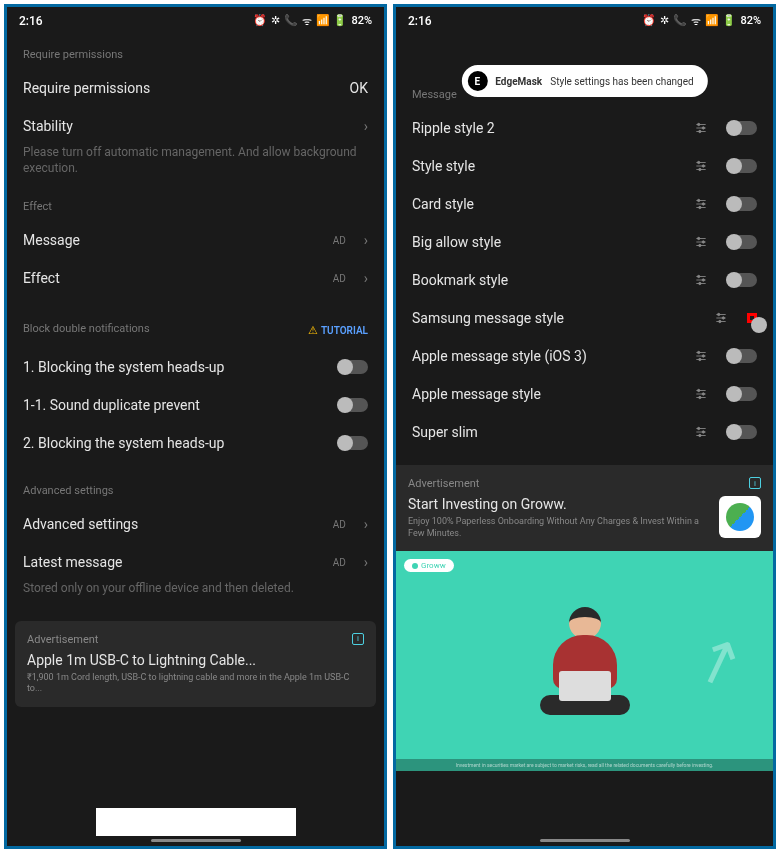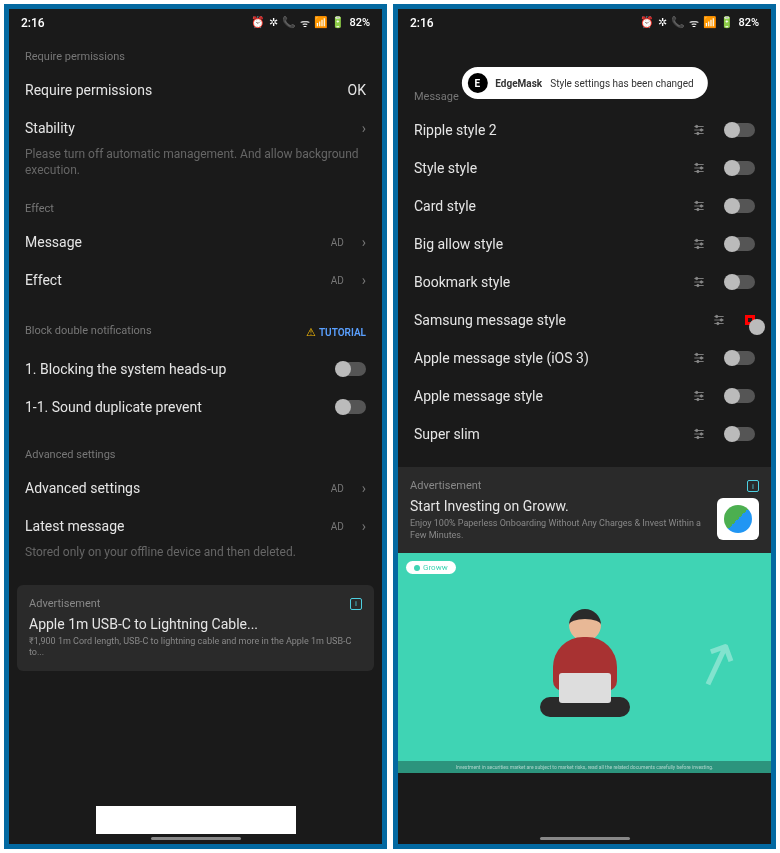--- a/index.html
+++ b/index.html
@@ -8,21 +8,21 @@
     font-family: -apple-system, BlinkMacSystemFont, "Segoe UI", Roboto, sans-serif;
     width: 780px;
     height: 853px;
     display: flex;
     gap: 6px;
     padding: 4px;
   }
   .phone {
     flex: 1;
     background: #1a1a1a;
-    border: 5px solid #0369a1;
+    border: 3px solid #0369a1;
     display: flex;
     flex-direction: column;
     overflow: hidden;
     position: relative;
   }
   .status-bar {
     display: flex;
     justify-content: space-between;
     align-items: center;
     padding: 6px 12px;
@@ -129,21 +129,21 @@
   }
   .ad-card {
     margin: 14px 8px 0;
     background: #2a2a2a;
     border-radius: 6px;
     padding: 12px;
   }
   .ad-header {
     display: flex;
     justify-content: space-between;
-    align-items: flex-end;
+    align-items: flex-start;
     margin-bottom: 6px;
   }
   .ad-lbl { color: #888; font-size: 11px; }
   .ad-ic {
     width: 12px; height: 12px; border: 1px solid #4dd0e1; color: #4dd0e1;
     display: inline-flex; align-items: center; justify-content: center;
     font-size: 8px; border-radius: 2px;
   }
   .ad-title { color: #e5e5e5; font-size: 14px; margin-bottom: 4px; }
   .ad-sub { color: #888; font-size: 9px; line-height: 1.3; }
@@ -270,20 +270,24 @@
       <span><span class="warn">⚠</span><span class="tutorial">TUTORIAL</span></span>
     </div>
     <div class="row">
       <span class="row-label">1. Blocking the system heads-up</span>
       <span class="toggle"></span>
     </div>
     <div class="row">
       <span class="row-label">1-1. Sound duplicate prevent</span>
       <span class="toggle"></span>
     </div>
+    <div class="row">
+      <span class="row-label">2. Blocking the system heads-up</span>
+      <span class="toggle"></span>
+    </div>
 
     <div class="section-label" style="padding-top:22px;">Advanced settings</div>
     <div class="row">
       <span class="row-label">Advanced settings</span>
       <span class="row-end">
         <span class="ad-text">AD</span>
         <span class="chevron">›</span>
       </span>
     </div>
     <div class="row">

